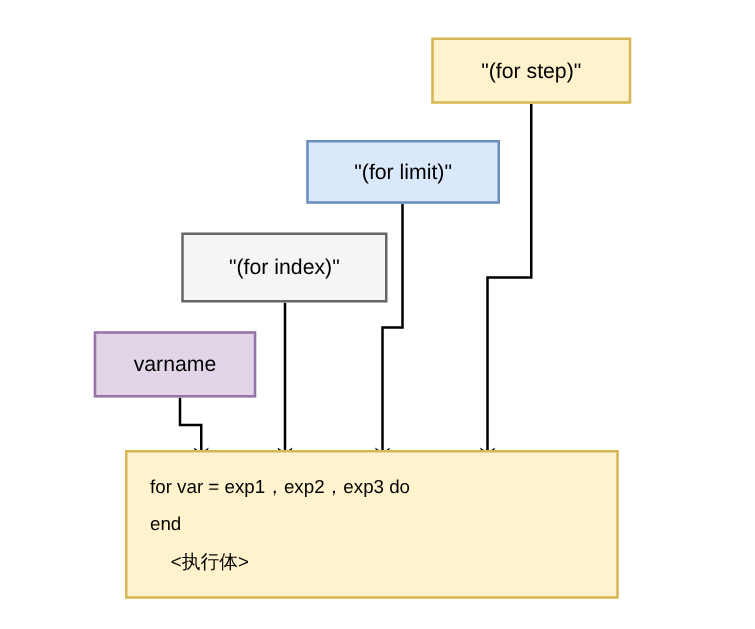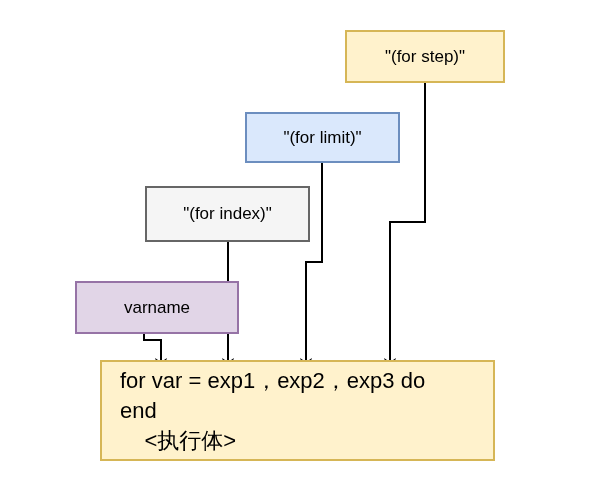--- a/index.html
+++ b/index.html
@@ -32,37 +32,37 @@
     position: absolute;
     box-sizing: border-box;
     border: 2px solid #000;
     display: flex;
     align-items: center;
     justify-content: center;
     font-size: 17px;
     color: #000000;
     text-align: center;
   }
-  .node-varname   { left: 75px;  top: 281px; width: 164px; height: 53px; }
+  .node-varname   { left: 75px;  top: 265px; width: 130px; height: 53px; }
   .node-for-index { left: 145px; top: 186px; width: 165px; height: 56px; }
   .node-for-limit { left: 245px; top: 112px; width: 155px; height: 51px; }
   .node-for-step  { left: 345px; top: 30px;  width: 160px; height: 53px; }
   .code-box {
     position: absolute;
     left: 100px;
     top: 360px;
     width: 395px;
-    height: 101px;
+    height: 119px;
     box-sizing: border-box;
     border: 2px solid #000;
     display: flex;
     flex-direction: column;
     justify-content: center;
     padding-left: 18px;
-    font-size: 22px;
+    font-size: 15px;
     color: #000000;
   }
   .code-line {
     white-space: pre;
     line-height: 30px;
   }
 </style>
 </head>
 <body>
 

